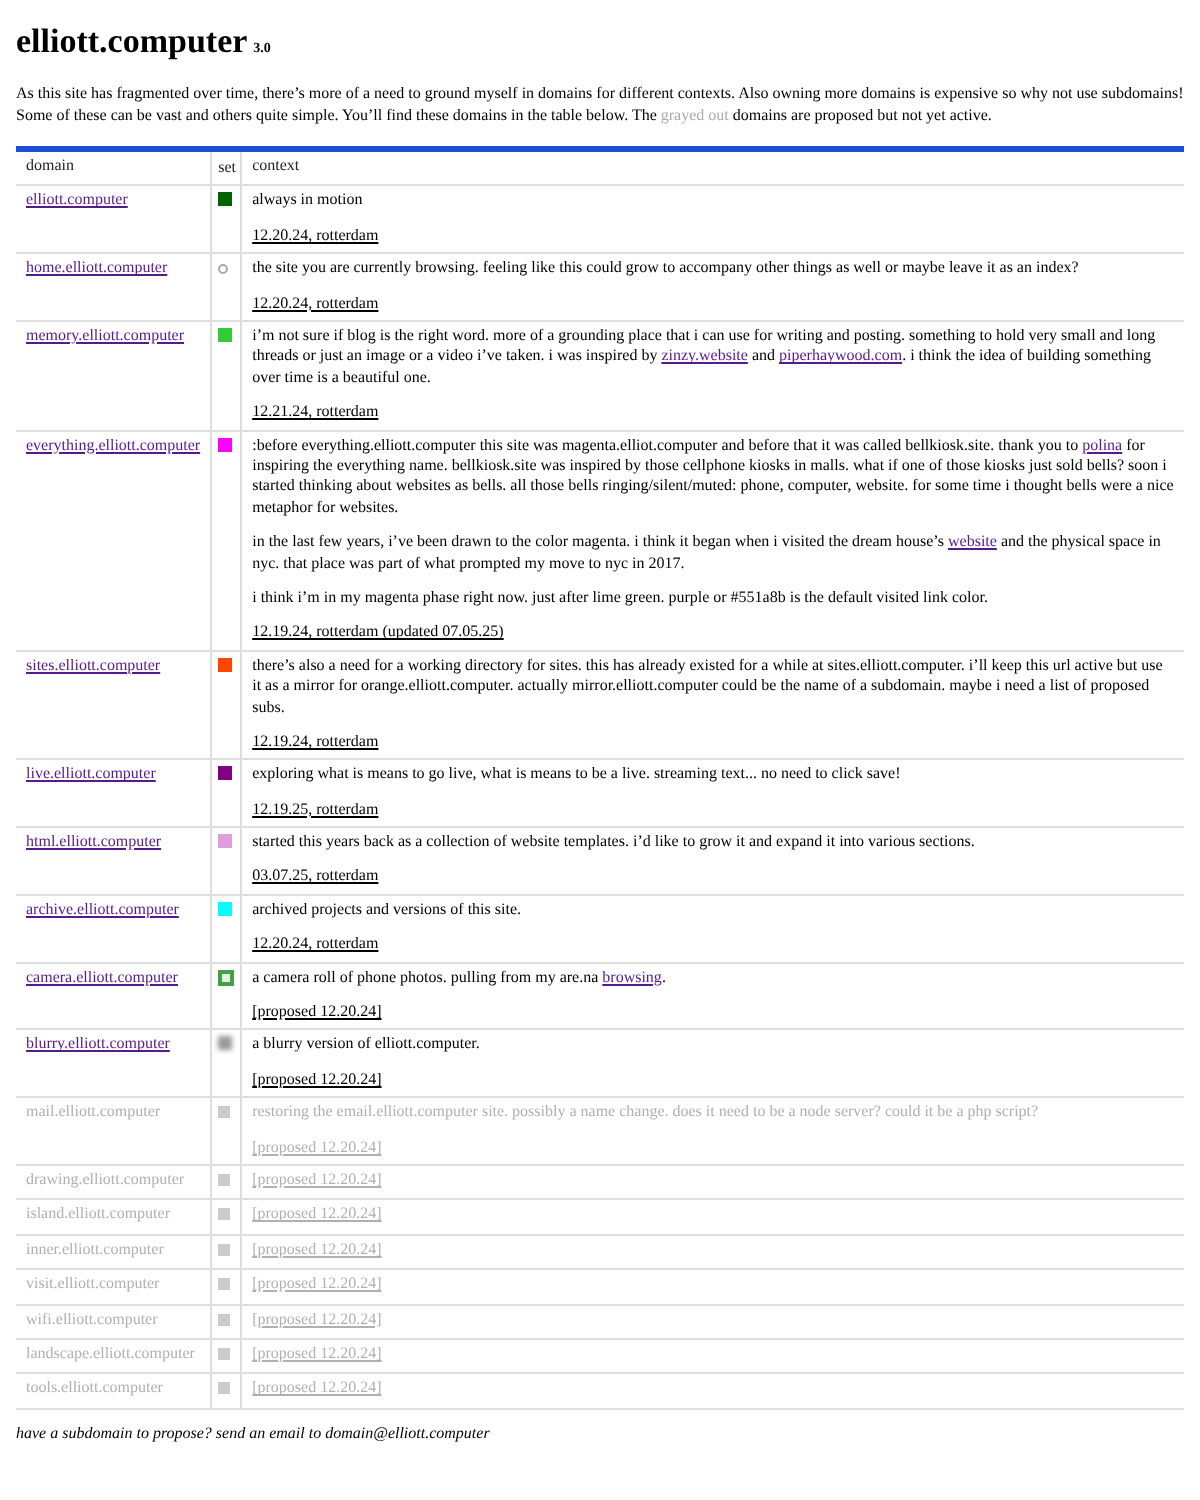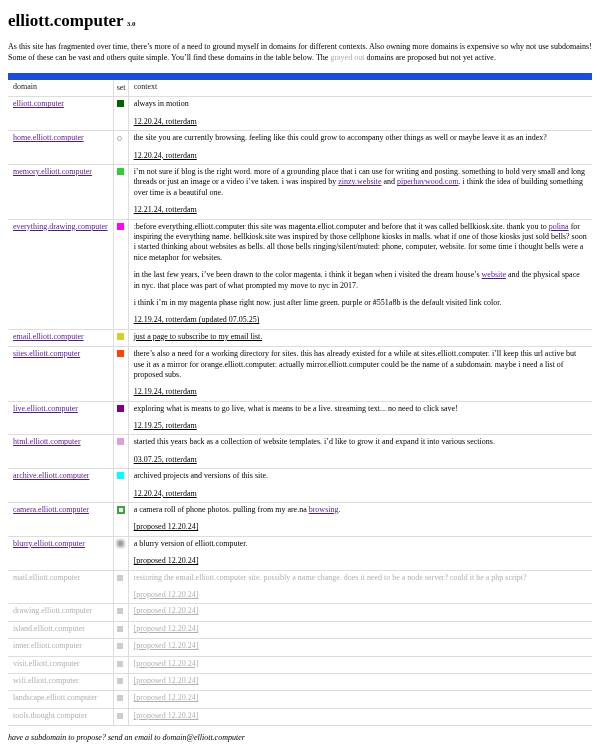--- a/index.html
+++ b/index.html
@@ -34,21 +34,21 @@
   }
   th, td {
     border-bottom: 1px solid #ddd;
     vertical-align: top;
     text-align: left;
     font-weight: normal;
     font-size: 8px;
     line-height: 1.3;
     padding: 2px 5px 3px 5px;
   }
-  thead th { border-top: 7px solid #1d4ed8; color:#222; }
+  thead th { border-top: 3px solid #1d4ed8; color:#222; }
   .col-domain { width: 93px; }
   .col-set { width: 15px; }
   .set-cell { border-left:1px solid #ddd; border-right:1px solid #ddd; padding-left:3px; padding-right:2px; padding-top:3px; }
   .context-cell p { margin: 0 0 7px 0; }
   .context-cell p:last-child { margin-bottom: 0; text-decoration: underline; }
   .struck { text-decoration: line-through; }
   .gray-row td, .gray-row span { color:#b0b0b0; }
   
   .m-square { display:inline-block; width:7px; height:7px; }
   .gray-row .m-square { width:6px; height:6px; }
@@ -95,37 +95,30 @@
       </tr>
       <tr>
         <td class="col-domain"><a href="#">memory.elliott.computer</a></td>
         <td class="set-cell"><span class="m-square" style="background: rgb(50, 205, 50);"></span></td>
         <td class="context-cell">
           <p>i’m not sure if blog is the right word. more of a grounding place that i can use for writing and posting. something to hold very small and long threads or just an image or a video i’ve taken. i was inspired by <a href="#">zinzy.website</a> and <a href="#">piperhaywood.com</a>. i think the idea of building something over time is a beautiful one.</p>
           <p>12.21.24, rotterdam</p>
         </td>
       </tr>
       <tr>
-        <td class="col-domain"><a href="#">everything.drawing.computer</a></td>
+        <td class="col-domain"><a href="#">everything.elliott.computer</a></td>
         <td class="set-cell"><span class="m-square" style="background: rgb(255, 0, 255);"></span></td>
         <td class="context-cell">
           <p>:before everything.elliott.computer this site was magenta.elliot.computer and before that it was called bellkiosk.site. thank you to <a href="#">polina</a> for inspiring the everything name. bellkiosk.site was inspired by those cellphone kiosks in malls. what if one of those kiosks just sold bells? soon i started thinking about websites as bells. all those bells ringing/silent/muted: phone, computer, website. for some time i thought bells were a nice metaphor for websites.</p>
           <p>in the last few years, i’ve been drawn to the color magenta. i think it began when i visited the dream house’s <a href="#">website</a> and the physical space in nyc. that place was part of what prompted my move to nyc in 2017.</p>
           <p>i think i’m in my magenta phase right now. just after lime green. purple or #551a8b is the default visited link color.</p>
           <p>12.19.24, rotterdam (updated 07.05.25)</p>
         </td>
       </tr>
       <tr>
-        <td class="col-domain"><a href="#">email.elliott.computer</a></td>
-        <td class="set-cell"><span class="m-square" style="background: rgb(212, 207, 42);"></span></td>
-        <td class="context-cell">
-          <p>just a page to subscribe to my email list.</p>
-        </td>
-      </tr>
-      <tr>
         <td class="col-domain"><a href="#">sites.elliott.computer</a></td>
         <td class="set-cell"><span class="m-square" style="background: rgb(255, 69, 0);"></span></td>
         <td class="context-cell">
           <p>there’s also a need for a working directory for sites. this has already existed for a while at sites.elliott.computer. i’ll keep this url active but use it as a mirror for orange.elliott.computer. actually mirror.elliott.computer could be the name of a subdomain. maybe i need a list of proposed subs.</p>
           <p>12.19.24, rotterdam</p>
         </td>
       </tr>
       <tr>
         <td class="col-domain"><a href="#">live.elliott.computer</a></td>
         <td class="set-cell"><span class="m-square" style="background: rgb(128, 0, 128);"></span></td>
@@ -210,21 +203,21 @@
         </td>
       </tr>
       <tr class="gray-row">
         <td class="col-domain"><span>landscape.elliott.computer</span></td>
         <td class="set-cell"><span class="m-square" style="background: rgb(204, 204, 204);"></span></td>
         <td class="context-cell">
           <p>[proposed 12.20.24]</p>
         </td>
       </tr>
       <tr class="gray-row">
-        <td class="col-domain"><span>tools.thought.computer</span></td>
+        <td class="col-domain"><span>tools.elliott.computer</span></td>
         <td class="set-cell"><span class="m-square" style="background: rgb(204, 204, 204);"></span></td>
         <td class="context-cell">
           <p>[proposed 12.20.24]</p>
         </td>
       </tr>
     </tbody>
 </table>
 
 <p class="footer-note">have a subdomain to propose? send an email to domain@elliott.computer</p>
 

